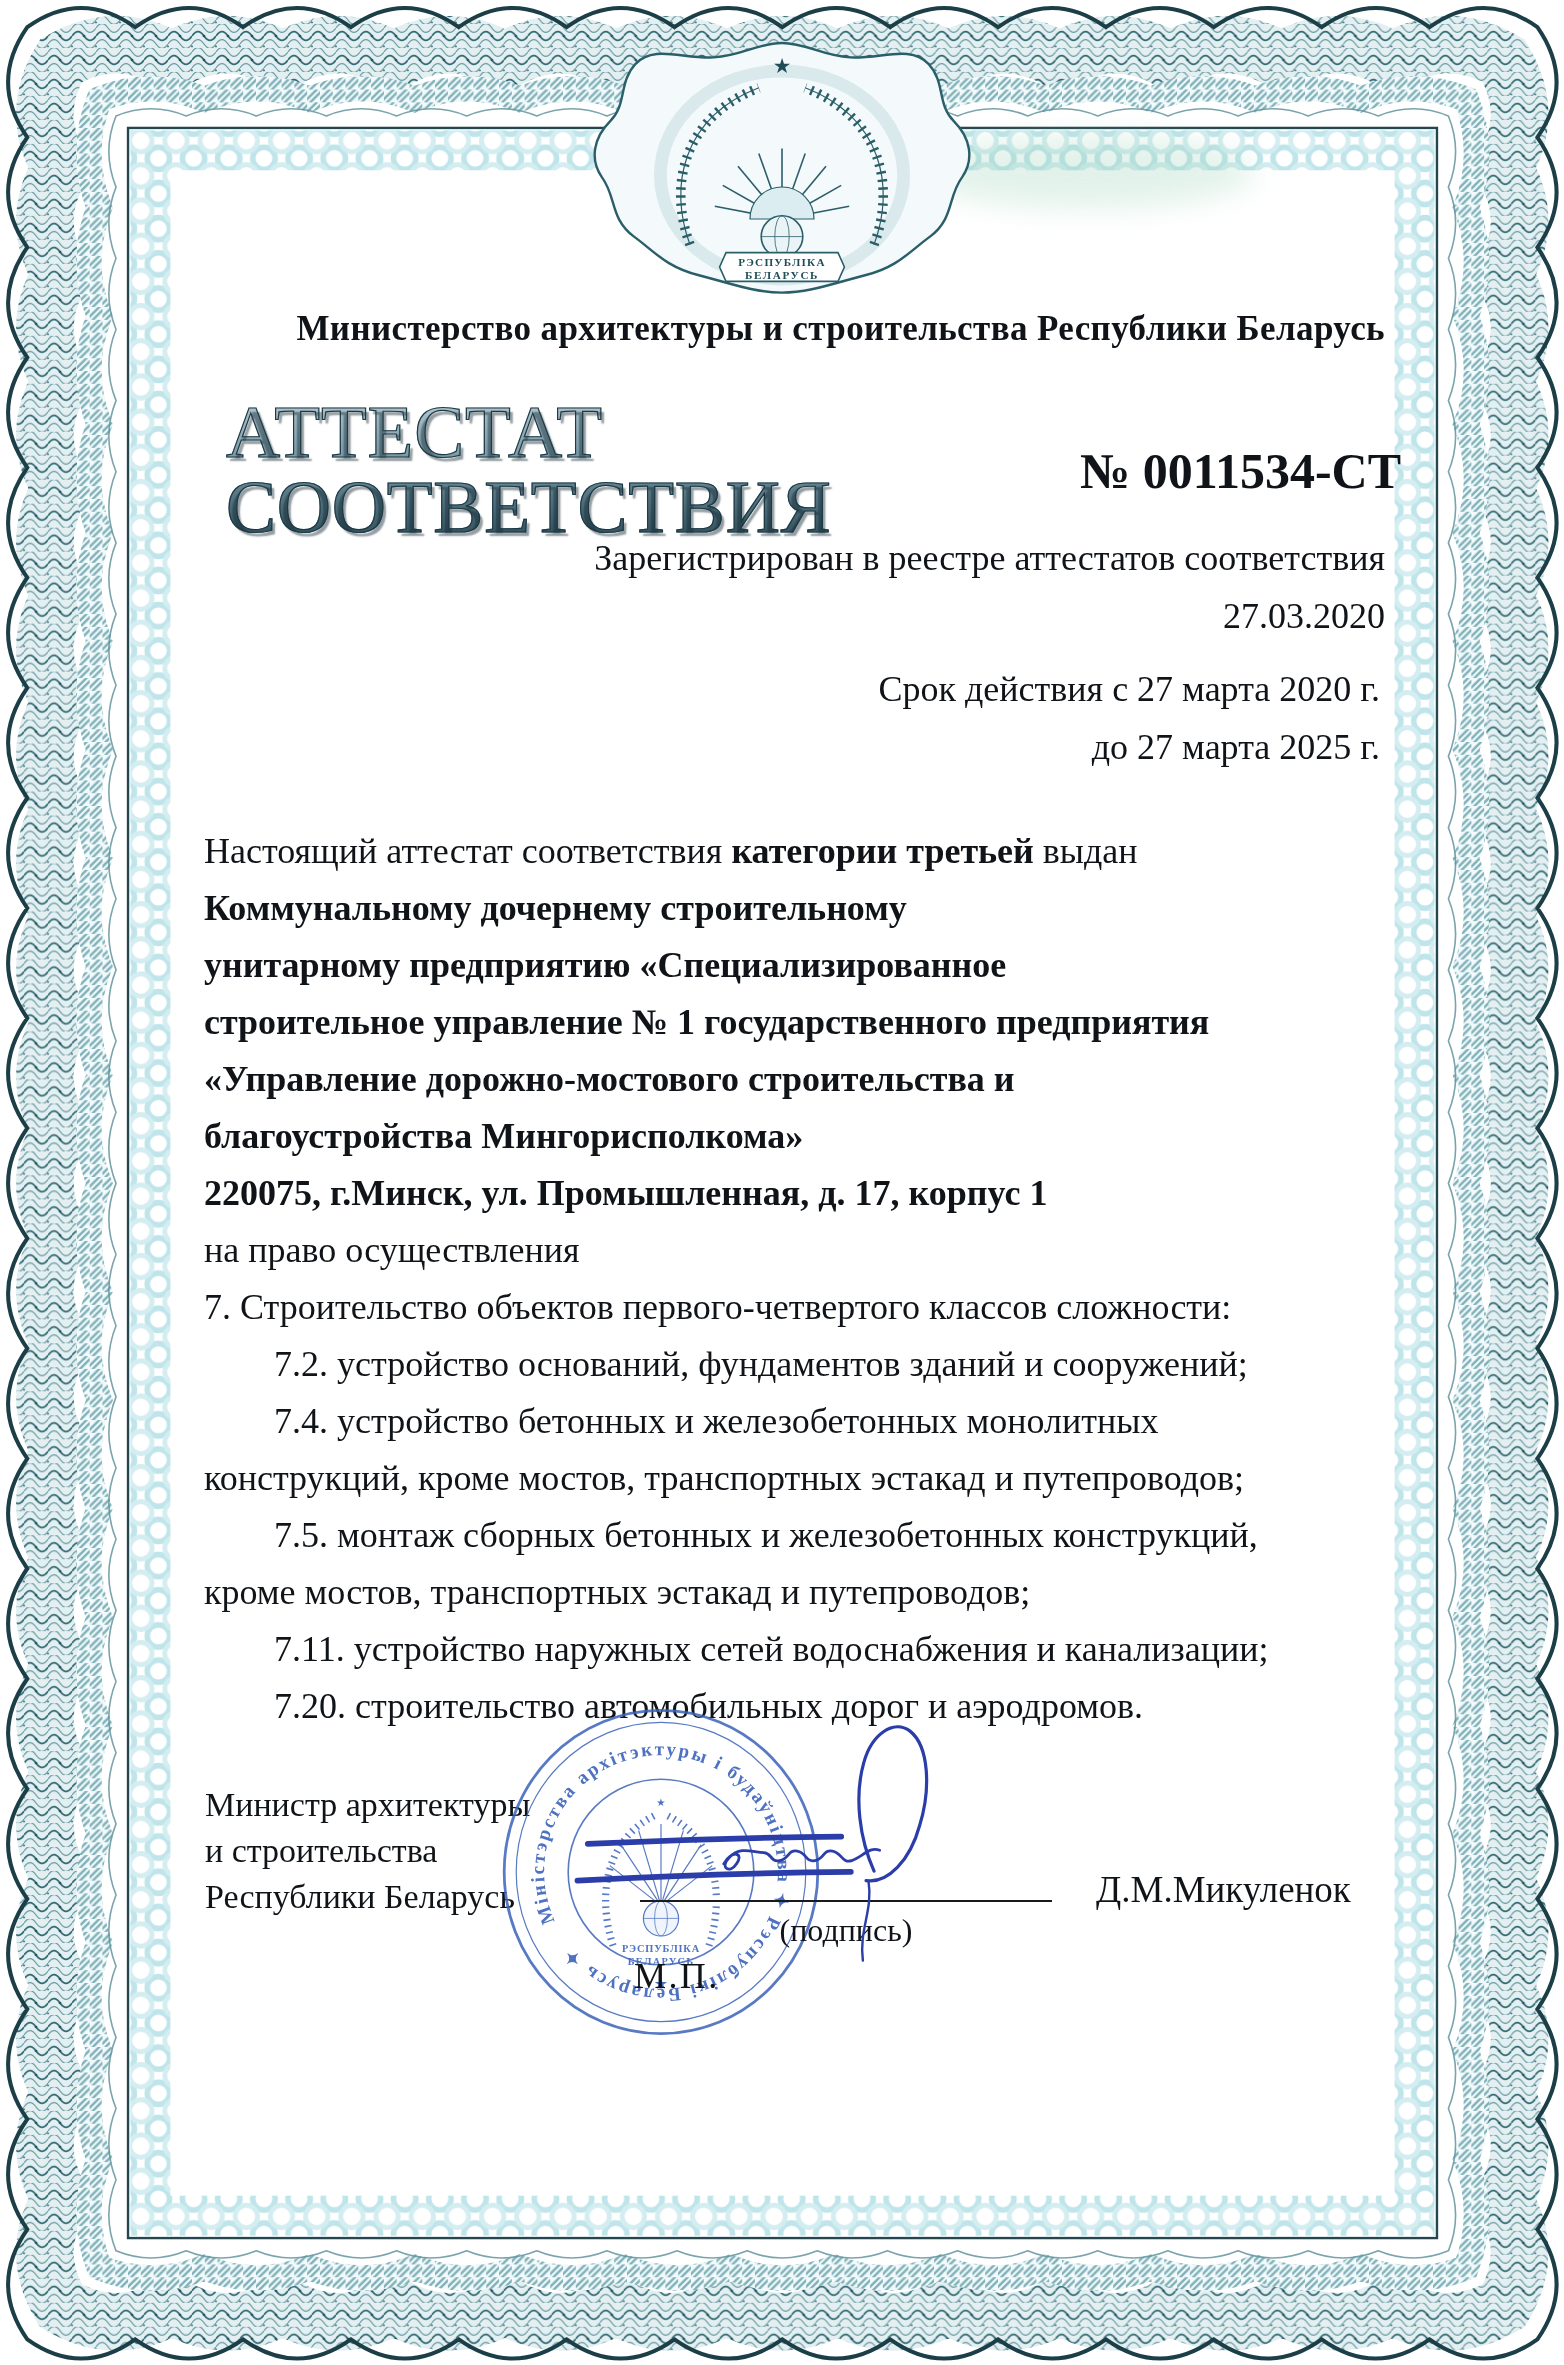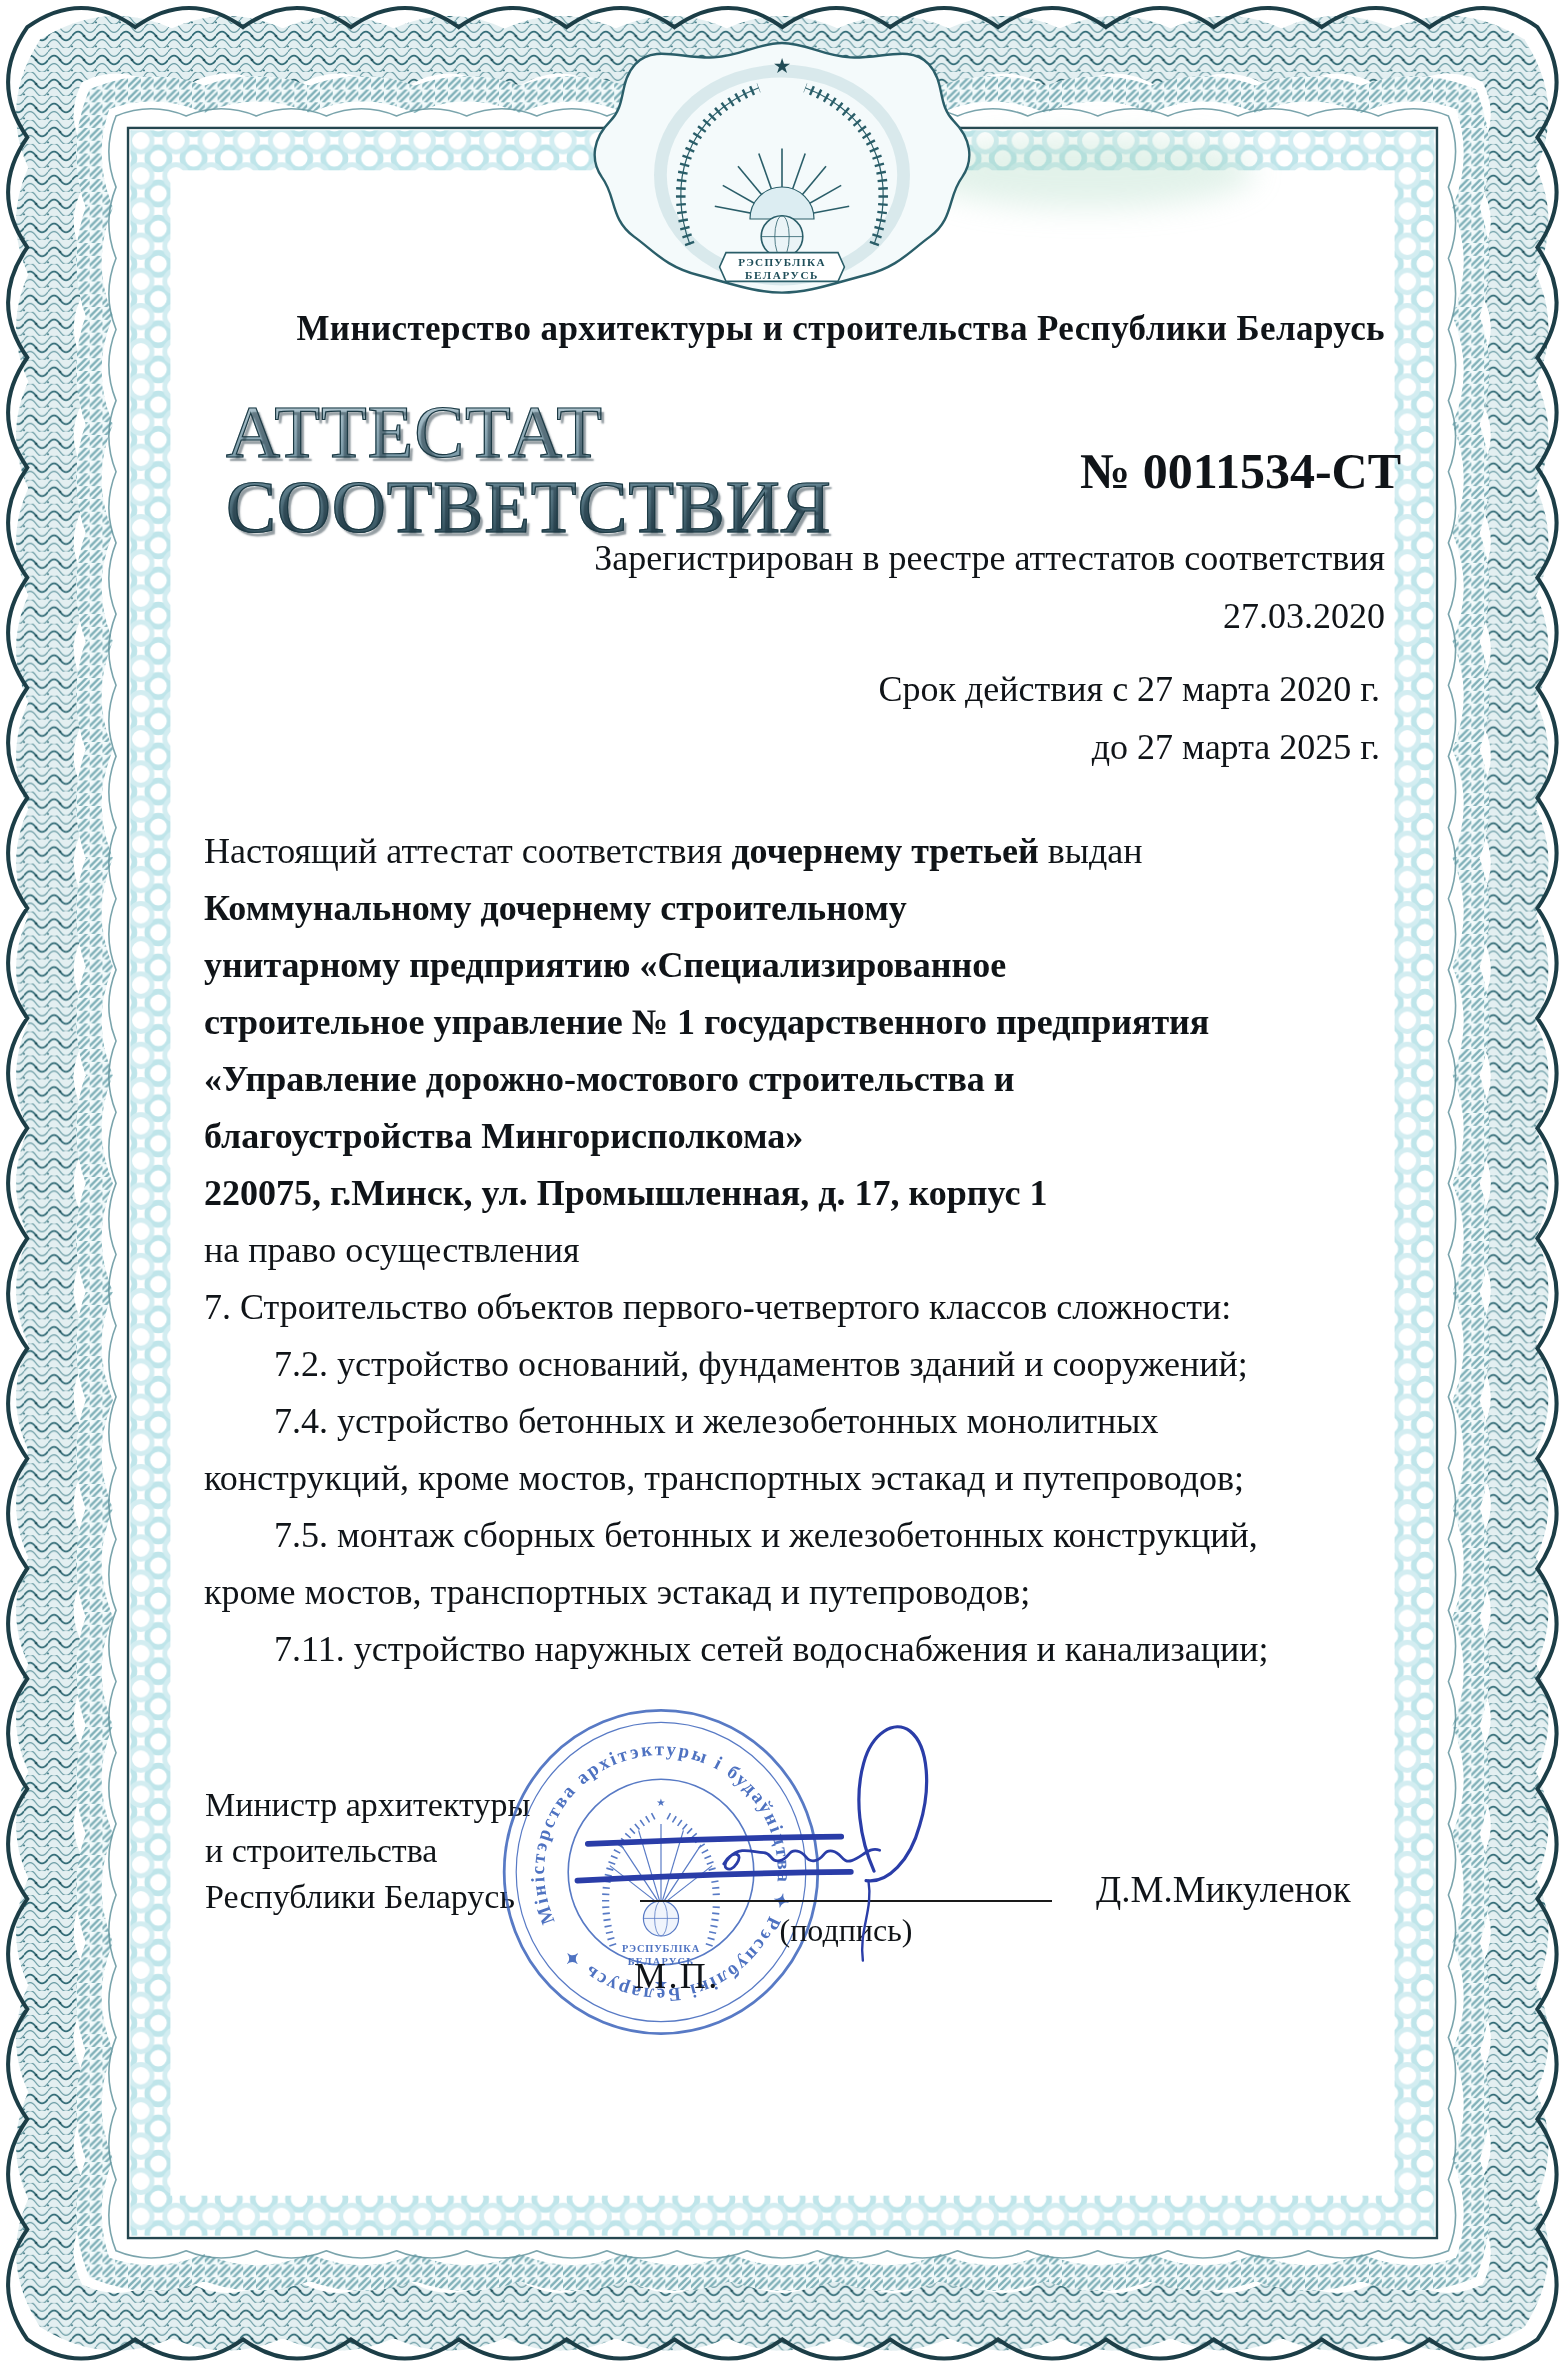--- a/index.html
+++ b/index.html
@@ -134,35 +134,36 @@
       <div>Зарегистрирован в реестре аттестатов соответствия</div>
       <div>27.03.2020</div>
     </div>
 
     <div class="validity">
       <div>Срок действия с 27 марта 2020 г.</div>
       <div>до 27 марта 2025 г.</div>
     </div>
 
     <div class="body-text">
-      <p class="line"><span>Настоящий аттестат соответствия </span><span class="bold">дочернему третьей</span><span> выдан</span></p>
+      <p class="line"><span>Настоящий аттестат соответствия </span><span class="bold">категории третьей</span><span> выдан</span></p>
       <p class="line bold">Коммунальному дочернему строительному</p>
       <p class="line bold">унитарному предприятию «Специализированное</p>
       <p class="line bold">строительное управление № 1 государственного предприятия</p>
       <p class="line bold">«Управление дорожно-мостового строительства и</p>
       <p class="line bold">благоустройства Мингорисполкома»</p>
       <p class="line bold">220075, г.Минск, ул. Промышленная, д. 17, корпус 1</p>
       <p class="line">на право осуществления</p>
       <p class="line">7. Строительство объектов первого-четвертого классов сложности:</p>
       <p class="line ind">7.2. устройство оснований, фундаментов зданий и сооружений;</p>
       <p class="line ind">7.4. устройство бетонных и железобетонных монолитных</p>
       <p class="line">конструкций, кроме мостов, транспортных эстакад и путепроводов;</p>
       <p class="line ind">7.5. монтаж сборных бетонных и железобетонных конструкций,</p>
       <p class="line">кроме мостов, транспортных эстакад и путепроводов;</p>
       <p class="line ind">7.11. устройство наружных сетей водоснабжения и канализации;</p>
+      <p class="line ind">7.20. строительство автомобильных дорог и аэродромов.</p>
     </div>
 
     <div class="minister">
       <div>Министр архитектуры</div>
       <div>и строительства</div>
       <div>Республики Беларусь</div>
     </div>
 
     <svg class="stamp" viewBox="0 0 420 420" aria-hidden="true">
       <g opacity="0.85" stroke="#3b63bb" fill="none">

